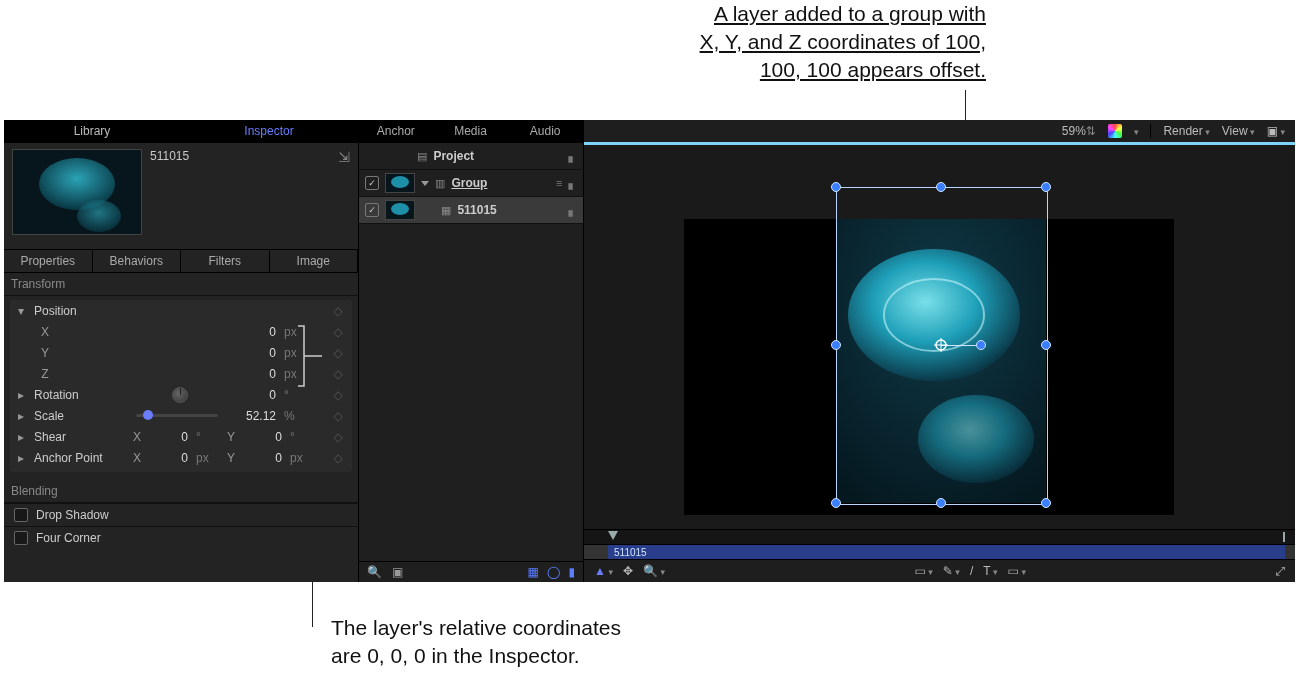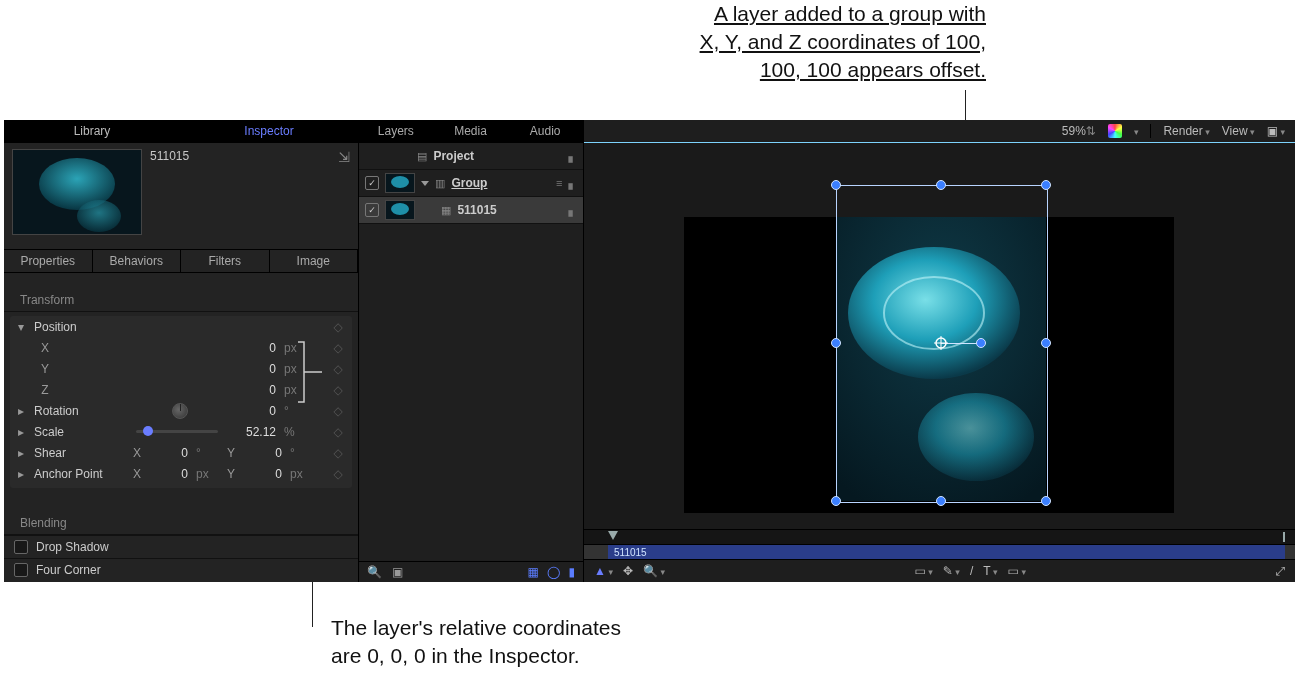--- a/index.html
+++ b/index.html
@@ -89,24 +89,23 @@
   }
   .subtabs .tab {
     flex: 1;
     display: flex;
     align-items: center;
     justify-content: center;
     border-right: 1px solid #000;
     color: #aaa;
   }
   .section-label {
-    padding: 4px 16px;
+    padding: 4px 7px;
     color: #888;
     border-bottom: 1px solid #111;
-    margin-top: 16px;
   }
   .param-panel {
     background: #2a2a2a;
     border-radius: 3px;
     margin: 4px 6px 8px 6px;
     padding-bottom: 4px;
   }
   .param-row {
     display: flex;
     align-items: center;
@@ -238,21 +237,21 @@
   .mask-icon { color:#5b7dff; }
   
   .col-canvas {
     flex: 1;
     display: flex;
     flex-direction: column;
     background: #1a1a1a;
   }
   .canvas-topbar {
     height: 22px;
-    border-bottom: 1px solid #7dd3fc;
+    border-bottom: 3px solid #7dd3fc;
     display: flex;
     align-items: center;
     justify-content: flex-end;
     gap: 12px;
     padding: 0 10px;
     background: #1e1e1e;
     color: #bbb;
   }
   .canvas-topbar .sep { width:1px; height:14px; background:#000;}
   .colorwell {
@@ -504,21 +503,21 @@
       <span>Drop Shadow</span>
     </div>
     <div class="check-row">
       <span class="checkbox"></span>
       <span>Four Corner</span>
     </div>
   </div>
 
   <div class="col-layers">
     <div class="layers-tabs">
-      <div class="tab active">Layers</div>
+      <div class="tab active">Anchor</div>
       <div class="tab dim">Media</div>
       <div class="tab dim">Audio</div>
     </div>
 
     <div class="layer-row">
       <span style="width:12px"></span>
       <span style="width:28px"></span>
       <span class="icon">▤</span>
       <span class="name">Project</span>
       <span class="tag">▖</span>

